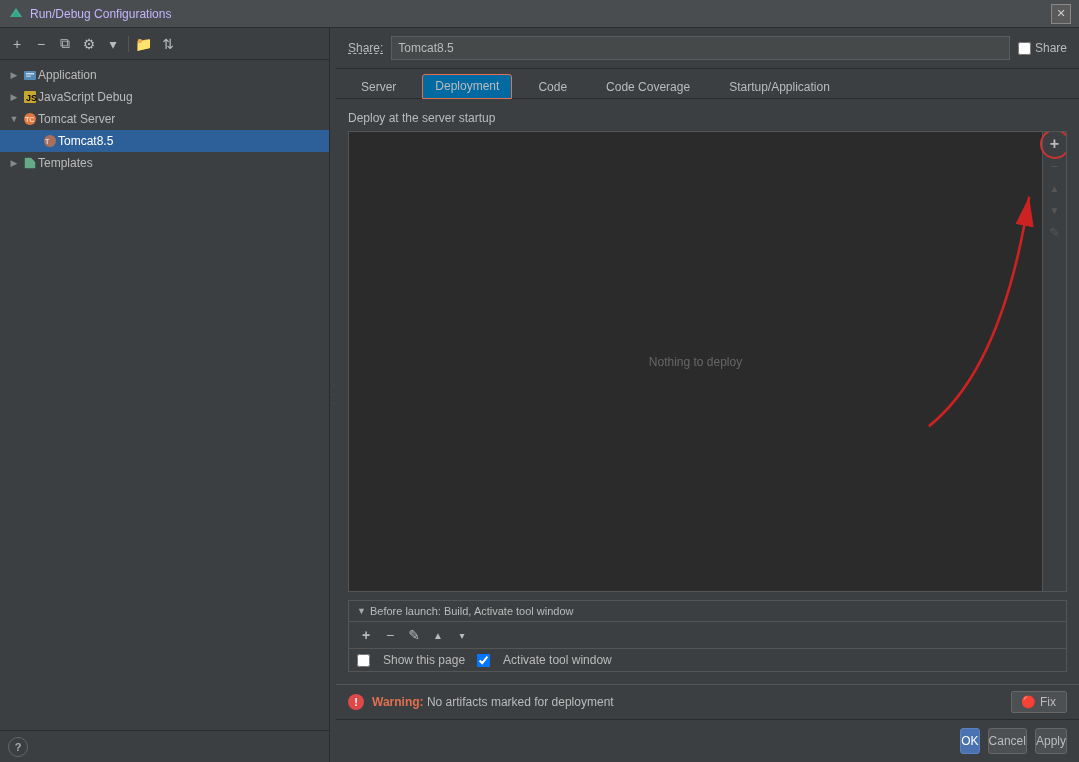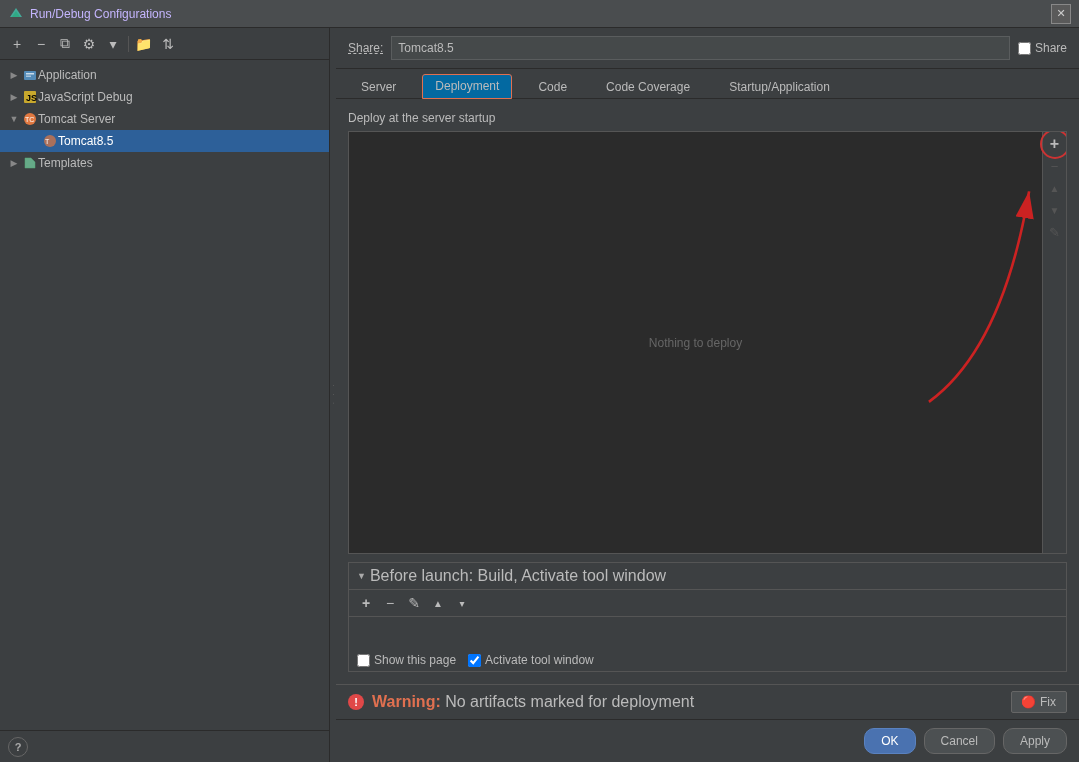--- a/index.html
+++ b/index.html
@@ -268,21 +268,21 @@
     .before-launch-header {
       display: flex;
       align-items: center;
       padding: 4px 8px;
       background: #3c3f41;
       border-bottom: 1px solid #555;
       cursor: pointer;
       gap: 4px;
     }
     .before-launch-arrow { font-size: 9px; color: #aaa; }
-    .before-launch-title { font-size: 16px; color: #bbbbbb; }
+    .before-launch-title { font-size: 11px; color: #bbbbbb; }
 
     .before-launch-toolbar {
       display: flex;
       align-items: center;
       padding: 2px 6px;
       gap: 2px;
       border-bottom: 1px solid #555;
     }
 
     .before-launch-items {
@@ -300,22 +300,22 @@
 
     
     .checkboxes-row {
       display: flex;
       align-items: center;
       padding: 4px 8px;
       gap: 12px;
       background: #3c3f41;
     }
     .checkbox-item {
-      display: flex; align-items: center; gap: 4px;
-      font-size: 12px; color: #bbbbbb; margin-top: 32px;
+      display: flex; align-items: center; gap: 13px;
+      font-size: 12px; color: #bbbbbb;
     }
 
     
     .warning-bar {
       display: flex;
       align-items: center;
       padding: 6px 12px;
       background: #3c3f41;
       border-top: 1px solid #555;
       gap: 8px;
@@ -323,21 +323,21 @@
     .warning-icon {
       width: 16px; height: 16px;
       background: #e04848;
       border-radius: 50%;
       display: flex; align-items: center; justify-content: center;
       color: white;
       font-size: 11px;
       font-weight: bold;
       flex-shrink: 0;
     }
-    .warning-text { flex: 1; font-size: 16px; color: #bbbbbb; }
+    .warning-text { flex: 1; font-size: 12px; color: #bbbbbb; }
     .warning-text strong { color: #e07050; }
     .fix-btn {
       background: #4c5052;
       border: 1px solid #666;
       color: #bbbbbb;
       font-size: 12px;
       padding: 3px 10px;
       cursor: pointer;
       display: flex; align-items: center; gap: 4px;
       border-radius: 2px;
@@ -347,24 +347,24 @@
     .bottom-buttons {
       display: flex;
       align-items: center;
       justify-content: flex-end;
       padding: 8px 12px;
       background: #3c3f41;
       border-top: 1px solid #2b2b2b;
       gap: 8px;
     }
     .btn {
-      padding: 5px 16px;
-      font-size: 12px;
-      cursor: pointer;
-      border-radius: 10px;
+      padding: 5px 0;
+      font-size: 12px;
+      cursor: pointer;
+      border-radius: 3px;
       border: 1px solid #666;
       color: #bbbbbb;
       background: #4c5052;
     }
     .btn.primary {
       background: #4a72b0;
       border-color: #5a82c0;
       color: #ffffff;
     }
 

